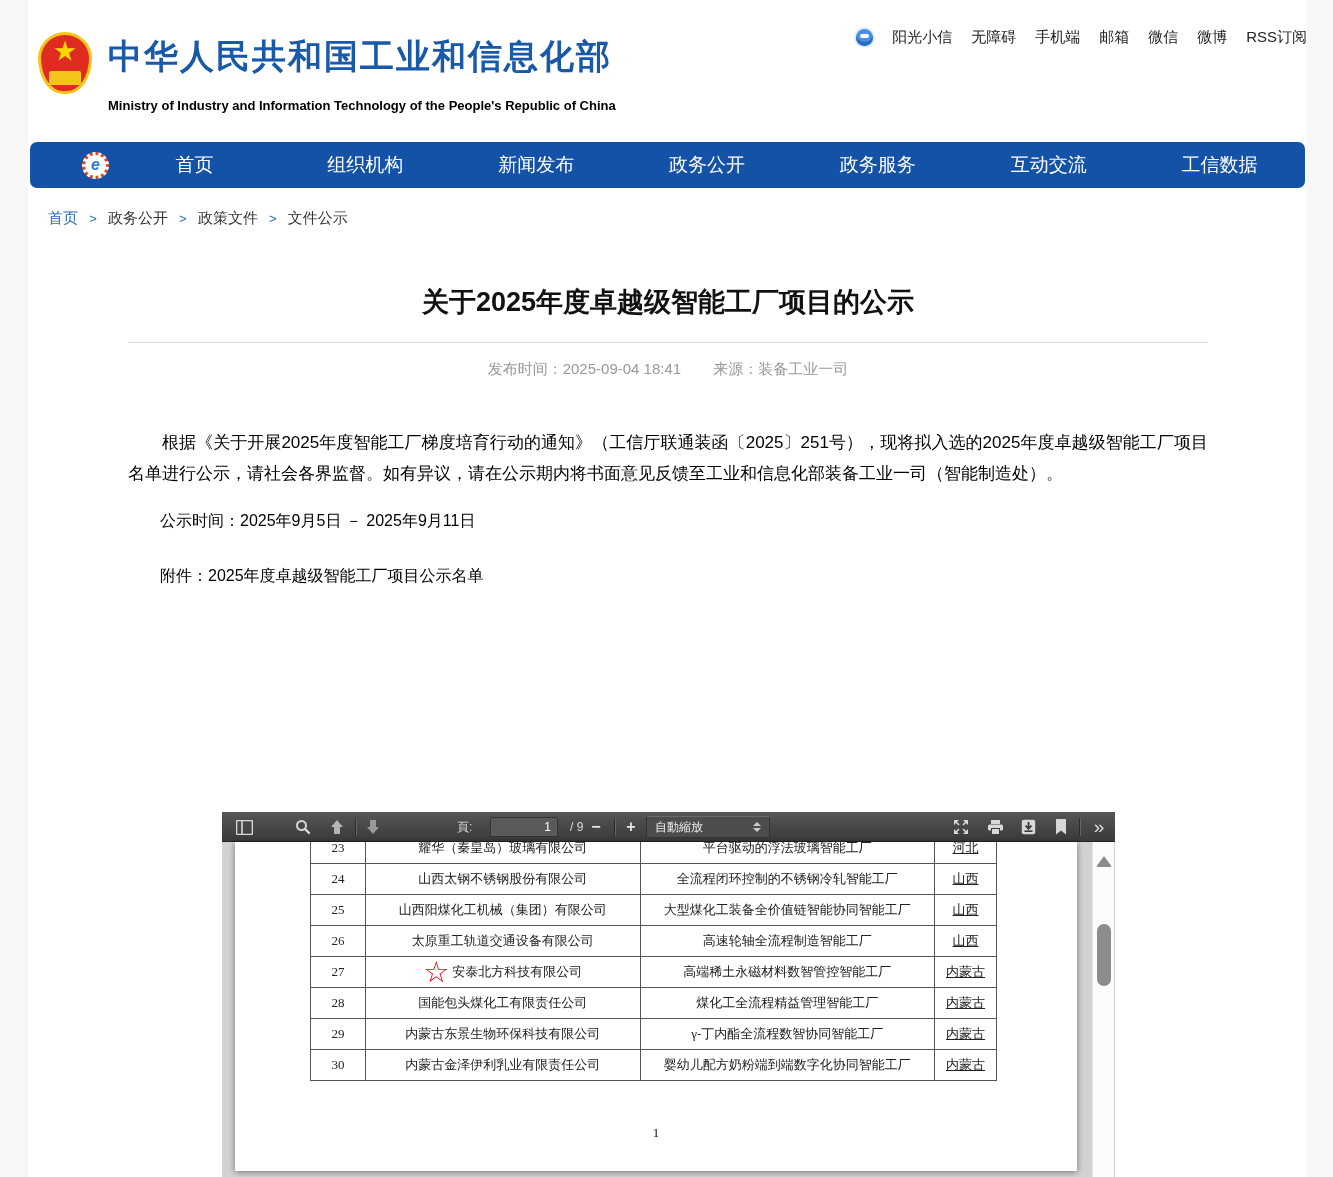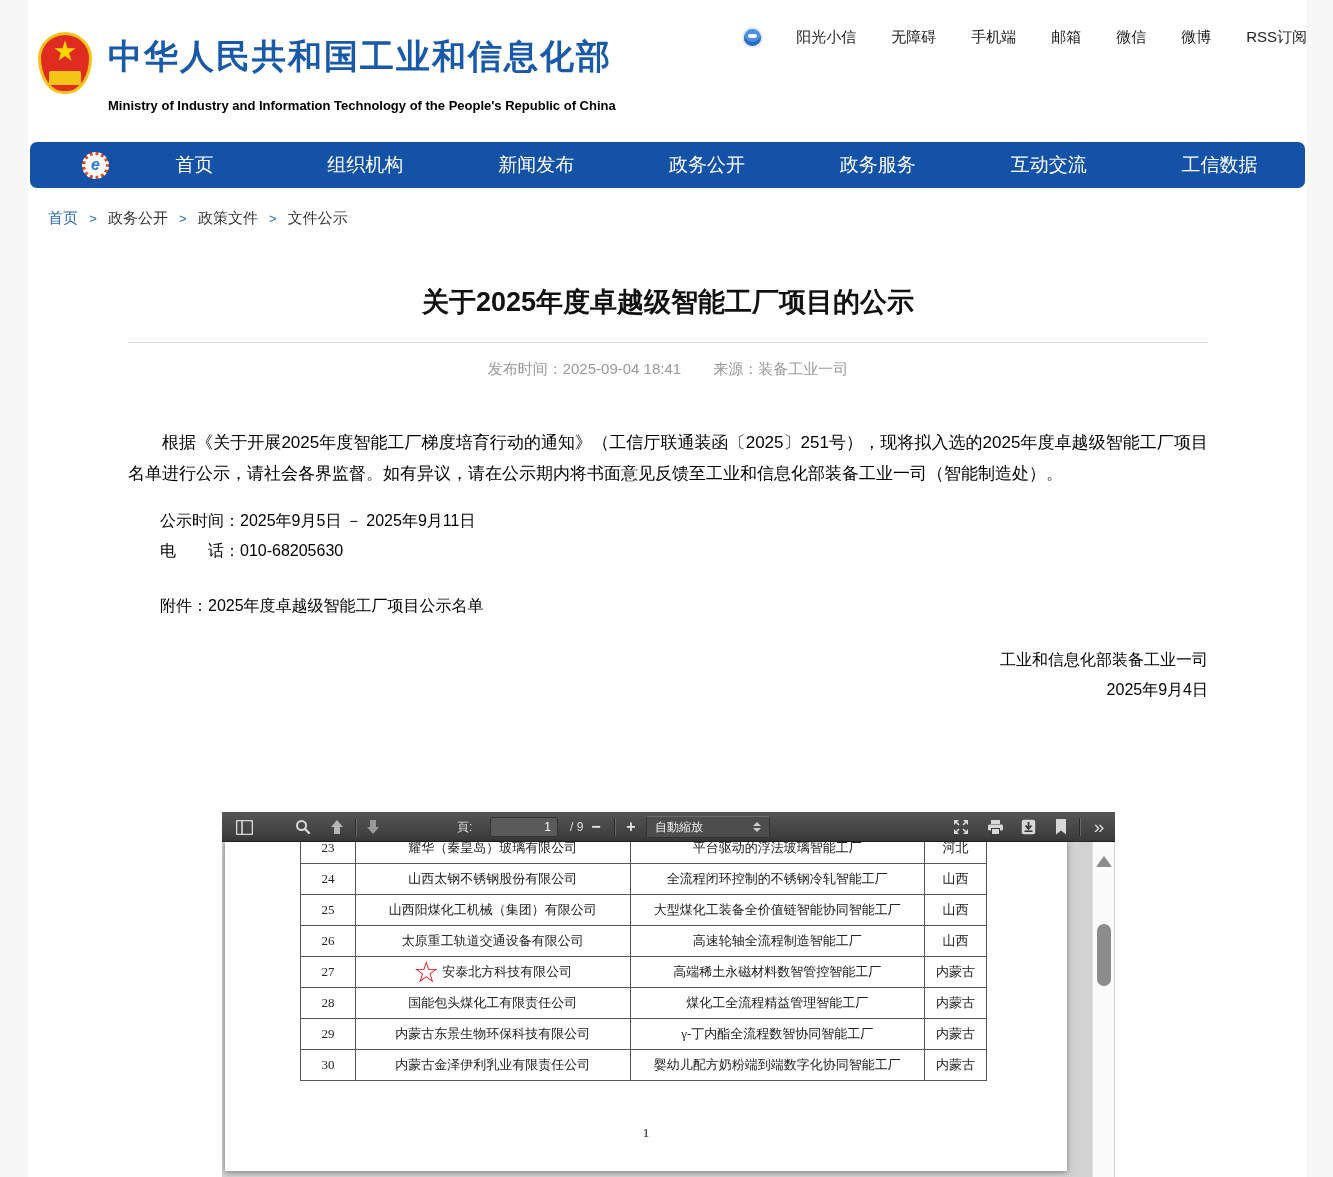--- a/index.html
+++ b/index.html
@@ -9,21 +9,21 @@
 
   
   .emblem { position:absolute; left:10px; top:32px; width:54px; height:62px; }
   .emblem .shield { position:absolute; inset:0; background:#e02b20; border:3px solid #f4c518; border-radius:50% 50% 46% 46% / 42% 42% 58% 58%; }
   .emblem .star { position:absolute; left:0; right:0; top:7px; text-align:center; color:#ffd700; font-size:24px; line-height:24px; }
   .emblem .gate { position:absolute; left:11px; right:11px; bottom:9px; height:14px; background:#f4c518; border-radius:2px; }
   .site-title { position:absolute; left:80px; top:34px; }
   .site-title .cn { font-size:34px; font-weight:bold; color:#1859a9; letter-spacing:2px; }
   .site-title .en { margin-top:18px; font-size:13px; font-weight:bold; color:#000000; }
 
-  .quick-links { position:absolute; right:0; top:28px; display:flex; align-items:center; gap:35px; font-size:15px; color:#222; }
+  .quick-links { position:absolute; right:0; top:28px; display:flex; align-items:center; gap:19px; font-size:15px; color:#222; }
   .quick-links .ql { cursor:pointer; }
   .mascot { width:17px; height:17px; border-radius:50%; background:#4a90e2;
     box-shadow:inset 0 -4px 0 #2d6cc0, 0 0 0 2px #dfeeff; position:relative; }
   .mascot::after { content:""; position:absolute; left:4px; top:5px; width:9px; height:4px; border-radius:2px; background:#fff; }
 
   .search-bar { position:absolute; right:0; top:64px; width:395px; height:38px; border:1px solid #c3c3c3; display:flex; background:#fff; }
   .search-bar input { flex:1; border:0; outline:none; padding:0 12px; font-size:15px; color:#333; font-family:"Liberation Sans", sans-serif; }
   .search-bar input::placeholder { color:#999; }
   .search-btn { width:43px; height:38px; margin:-1px -1px -1px 0; background:#1859a9; border:0; display:flex; align-items:center; justify-content:center; cursor:pointer; }
 
@@ -60,28 +60,28 @@
   .pg-total { position:absolute; left:348px; top:0; height:30px; display:flex; align-items:center; font-size:12px; color:#ddd; }
   .zoom-txt { font-size:16px; color:#e6e6e6; font-weight:bold; }
   .zoom-select { position:absolute; left:424px; top:4px; width:124px; height:22px; background:#4d4d4d; border:1px solid #333; border-top-color:#6b6b6b; border-radius:2px; color:#eee; font-size:12px; display:flex; align-items:center; padding:0 8px; cursor:pointer; }
   .zoom-select .dd { margin-left:auto; display:flex; flex-direction:column; gap:2px; }
   .zoom-select .dd i { width:0; height:0; border-left:4px solid transparent; border-right:4px solid transparent; }
   .zoom-select .dd i.up { border-bottom:4px solid #ccc; }
   .zoom-select .dd i.dn { border-top:4px solid #ccc; }
   .chevrons { font-size:19px; color:#ddd; line-height:26px; }
 
   .vcontent { position:relative; height:335px; }
-  .pdf-page { position:absolute; left:3px; top:0; width:842px; height:329px; background:#fff; box-shadow:0 1px 6px rgba(0,0,0,.45); overflow:hidden; }
+  .pdf-page { position:absolute; left:13px; top:0; width:842px; height:329px; background:#fff; box-shadow:0 1px 6px rgba(0,0,0,.45); overflow:hidden; }
   .pdf-table { position:absolute; left:75px; top:-10px; width:687px; border-collapse:collapse;
     font-family:"Liberation Serif", serif; font-size:13px; color:#222; }
   .pdf-table td { border:1px solid #555; height:31px; text-align:center; padding:0 4px; }
   .pdf-table td.c-no { width:55px; }
   .pdf-table td.c-co { width:275px; }
   .pdf-table td.c-pr { width:295px; }
-  .pdf-table td.c-pv { width:62px; }
+  .pdf-table td.c-pv { width:62px;text-decoration:underline; }
   .red-star { color:#e60012; font-size:29px; line-height:0; vertical-align:-6px; margin-right:3px; font-family:"DejaVu Sans", sans-serif; }
   .page-num { position:absolute; left:0; right:0; top:283px; text-align:center; font-size:13px; color:#111; font-family:"Liberation Serif", serif; }
 
   .vscroll { position:absolute; right:1px; top:0; width:22px; height:335px; background:#fbfbfb; border-left:1px solid #e2e2e2; }
   .vscroll .arrow-up { position:absolute; left:3px; top:14px; width:0; height:0; border-left:8px solid transparent; border-right:8px solid transparent; border-bottom:11px solid #8c8c8c; border-radius:2px; cursor:pointer; }
   .vscroll .thumb { position:absolute; left:4px; top:82px; width:14px; height:62px; background:#8c8c8c; border-radius:7px; cursor:grab; }
 
   svg.ic { display:block; }
 </style>
 </head>
@@ -137,27 +137,22 @@
   <div class="article">
     <h1>关于2025年度卓越级智能工厂项目的公示</h1>
     <div class="rule"></div>
     <div class="meta">
       <span>发布时间：2025-09-04 18:41</span>
       <span>来源：装备工业一司</span>
     </div>
     <p class="body-p">根据《关于开展2025年度智能工厂梯度培育行动的通知》（工信厅联通装函〔2025〕251号），现将拟入选的2025年度卓越级智能工厂项目名单进行公示，请社会各界监督。如有异议，请在公示期内将书面意见反馈至工业和信息化部装备工业一司（智能制造处）。</p>
     <div class="info-lines">
       <div>公示时间：2025年9月5日 － 2025年9月11日</div>
-      <div>电　　话：010-68205630</div>
     </div>
     <div class="attach">附件：2025年度卓越级智能工厂项目公示名单</div>
-    <div class="sign">
-      <div>工业和信息化部装备工业一司</div>
-      <div>2025年9月4日</div>
-    </div>
   </div>
 
   <div class="viewer">
     <div class="vtoolbar">
 
       <div class="ti" style="left:8px;width:28px;">
         <svg class="ic" width="17" height="15" viewBox="0 0 17 15">
           <rect x="0.5" y="0.5" width="16" height="14" rx="1.5" fill="none" stroke="#d8d8d8" stroke-width="1.6"></rect>
           <line x1="6" y1="1" x2="6" y2="14" stroke="#d8d8d8" stroke-width="1.6"></line>
         </svg>

